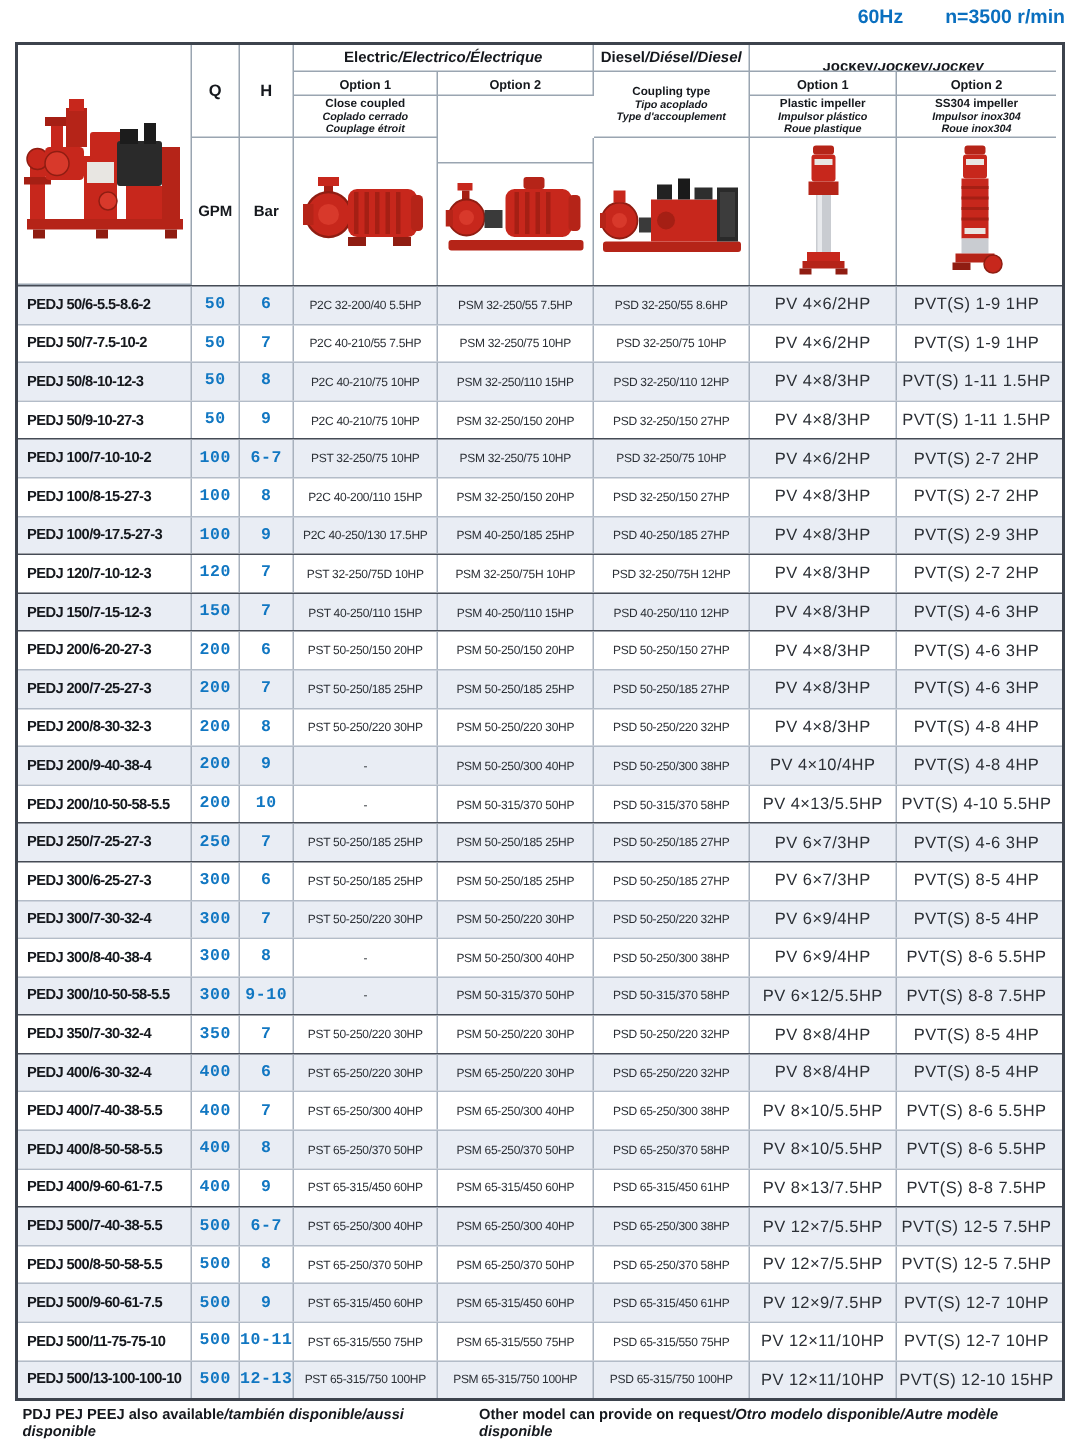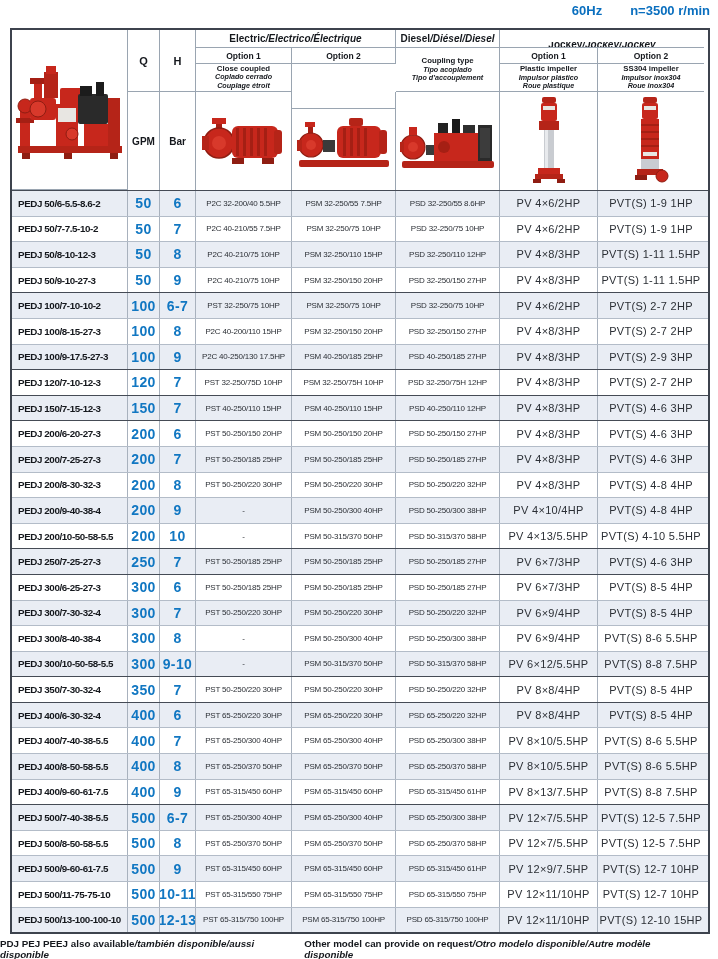--- a/index.html
+++ b/index.html
@@ -24,43 +24,43 @@
   .t-opt { font-size:8.5px; font-weight:bold; color:#15181d; }
   .t-desc .l1 { font-size:7.8px; font-weight:bold; color:#15181d; line-height:1.25; }
   .t-desc .l2 { font-size:7.2px; font-weight:bold; font-style:italic; color:#15181d; line-height:1.22; }
   .qh { font-size:11px; font-weight:bold; color:#15181d; }
   .c-img-main { grid-area:1/1/5/2; }
   .c-q  { grid-area:1/2/4/3; } .c-h { grid-area:1/3/4/4; }
   .c-etitle { grid-area:1/4/2/6; } .c-dtitle { grid-area:1/6/2/7; } .c-jtitle { grid-area:1/7/2/9;margin-top:12px; }
   .c-eopt1 { grid-area:2/4/3/5; } .c-eopt2 { grid-area:2/5/3/6; }
   .c-ddesc { grid-area:2/6/4/7; }
   .c-jopt1 { grid-area:2/7/3/8; } .c-jopt2 { grid-area:2/8/3/9; }
-  .c-edesc1 { grid-area:3/4/4/5;justify-content:flex-end; } .c-edesc2 { grid-area:3/5/4/6;margin-top:44px; }
+  .c-edesc1 { grid-area:3/4/4/5; } .c-edesc2 { grid-area:3/5/4/6;margin-top:44px; }
   .c-jdesc1 { grid-area:3/7/4/8; } .c-jdesc2 { grid-area:3/8/4/9; }
   .c-gpm { grid-area:4/2/5/3; } .c-bar { grid-area:4/3/5/4; }
   .c-img1 { grid-area:4/4/5/5; } .c-img2 { grid-area:4/5/5/6; } .c-img3 { grid-area:4/6/5/7; }
   .c-img4 { grid-area:4/7/5/8; } .c-img5 { grid-area:4/8/5/9; }
 
   
   .tbody { }
   .row { display:grid; grid-template-columns:116px 32px 36px 96px 104px 104px 98px 106px;
          height:25.6px; border-top:1px solid #b3bcc8; background:#fff; }
   .row.shade { background:#e9edf4; }
   .row.group { border-top:1.6px solid #454b55; }
   .cell { display:flex; align-items:center; justify-content:center;
           border-right:1px solid #a8b1bd; overflow:hidden; white-space:nowrap; }
   .cell:last-child { border-right:none; }
   .cell.model { justify-content:flex-start; padding-left:6px; font-size:9.8px; font-weight:bold;
                 color:#14171c; letter-spacing:-0.4px; }
-  .cell.qv, .cell.hv { font-size:14px; font-weight:bold; color:#1177c2; letter-spacing:0.4px; }
+  .cell.qv, .cell.hv { font-size:11px; font-weight:bold; color:#1177c2; letter-spacing:0.4px;font-family:Liberation Mono, monospace; }
   .cell.sm { font-size:8px; color:#2b2f35; letter-spacing:-0.2px; }
   .cell.jk { font-size:11px; color:#2b2f35; letter-spacing:0.3px; }
 
   
-  .footer { position:absolute; left:0; top:938px; width:700px; display:flex;
+  .footer { position:absolute; left:15px; top:938px; width:700px; display:flex;
             justify-content:space-between; font-size:9.8px; color:#15181d; }
   .footer .b { font-weight:bold; }
   .footer .bi { font-weight:bold; font-style:italic; }
 
   svg { display:block; }
 </style>
 </head>
 <body>
 
 <div class="sheet">
@@ -111,21 +111,21 @@
       </div>
       <div class="hc c-jtitle t-title norb">
         <span><span>Jockey</span><span class="it">/Jockey/Jockey</span></span>
       </div>
 
       <div class="hc c-eopt1 t-opt">Option 1</div>
       <div class="hc c-eopt2 t-opt">Option 2</div>
       <div class="hc c-ddesc t-desc">
         <div class="l1">Coupling type</div>
         <div class="l2">Tipo acoplado</div>
-        <div class="l2">Tipo d'accouplement</div>
+        <div class="l2">Type d'accouplement</div>
       </div>
       <div class="hc c-jopt1 t-opt">Option 1</div>
       <div class="hc c-jopt2 t-opt norb">Option 2</div>
 
       <div class="hc c-edesc1 t-desc">
         <div class="l1">Close coupled</div>
         <div class="l2">Coplado cerrado</div>
         <div class="l2">Couplage étroit</div>
       </div>
       <div class="hc c-edesc2 t-desc">

